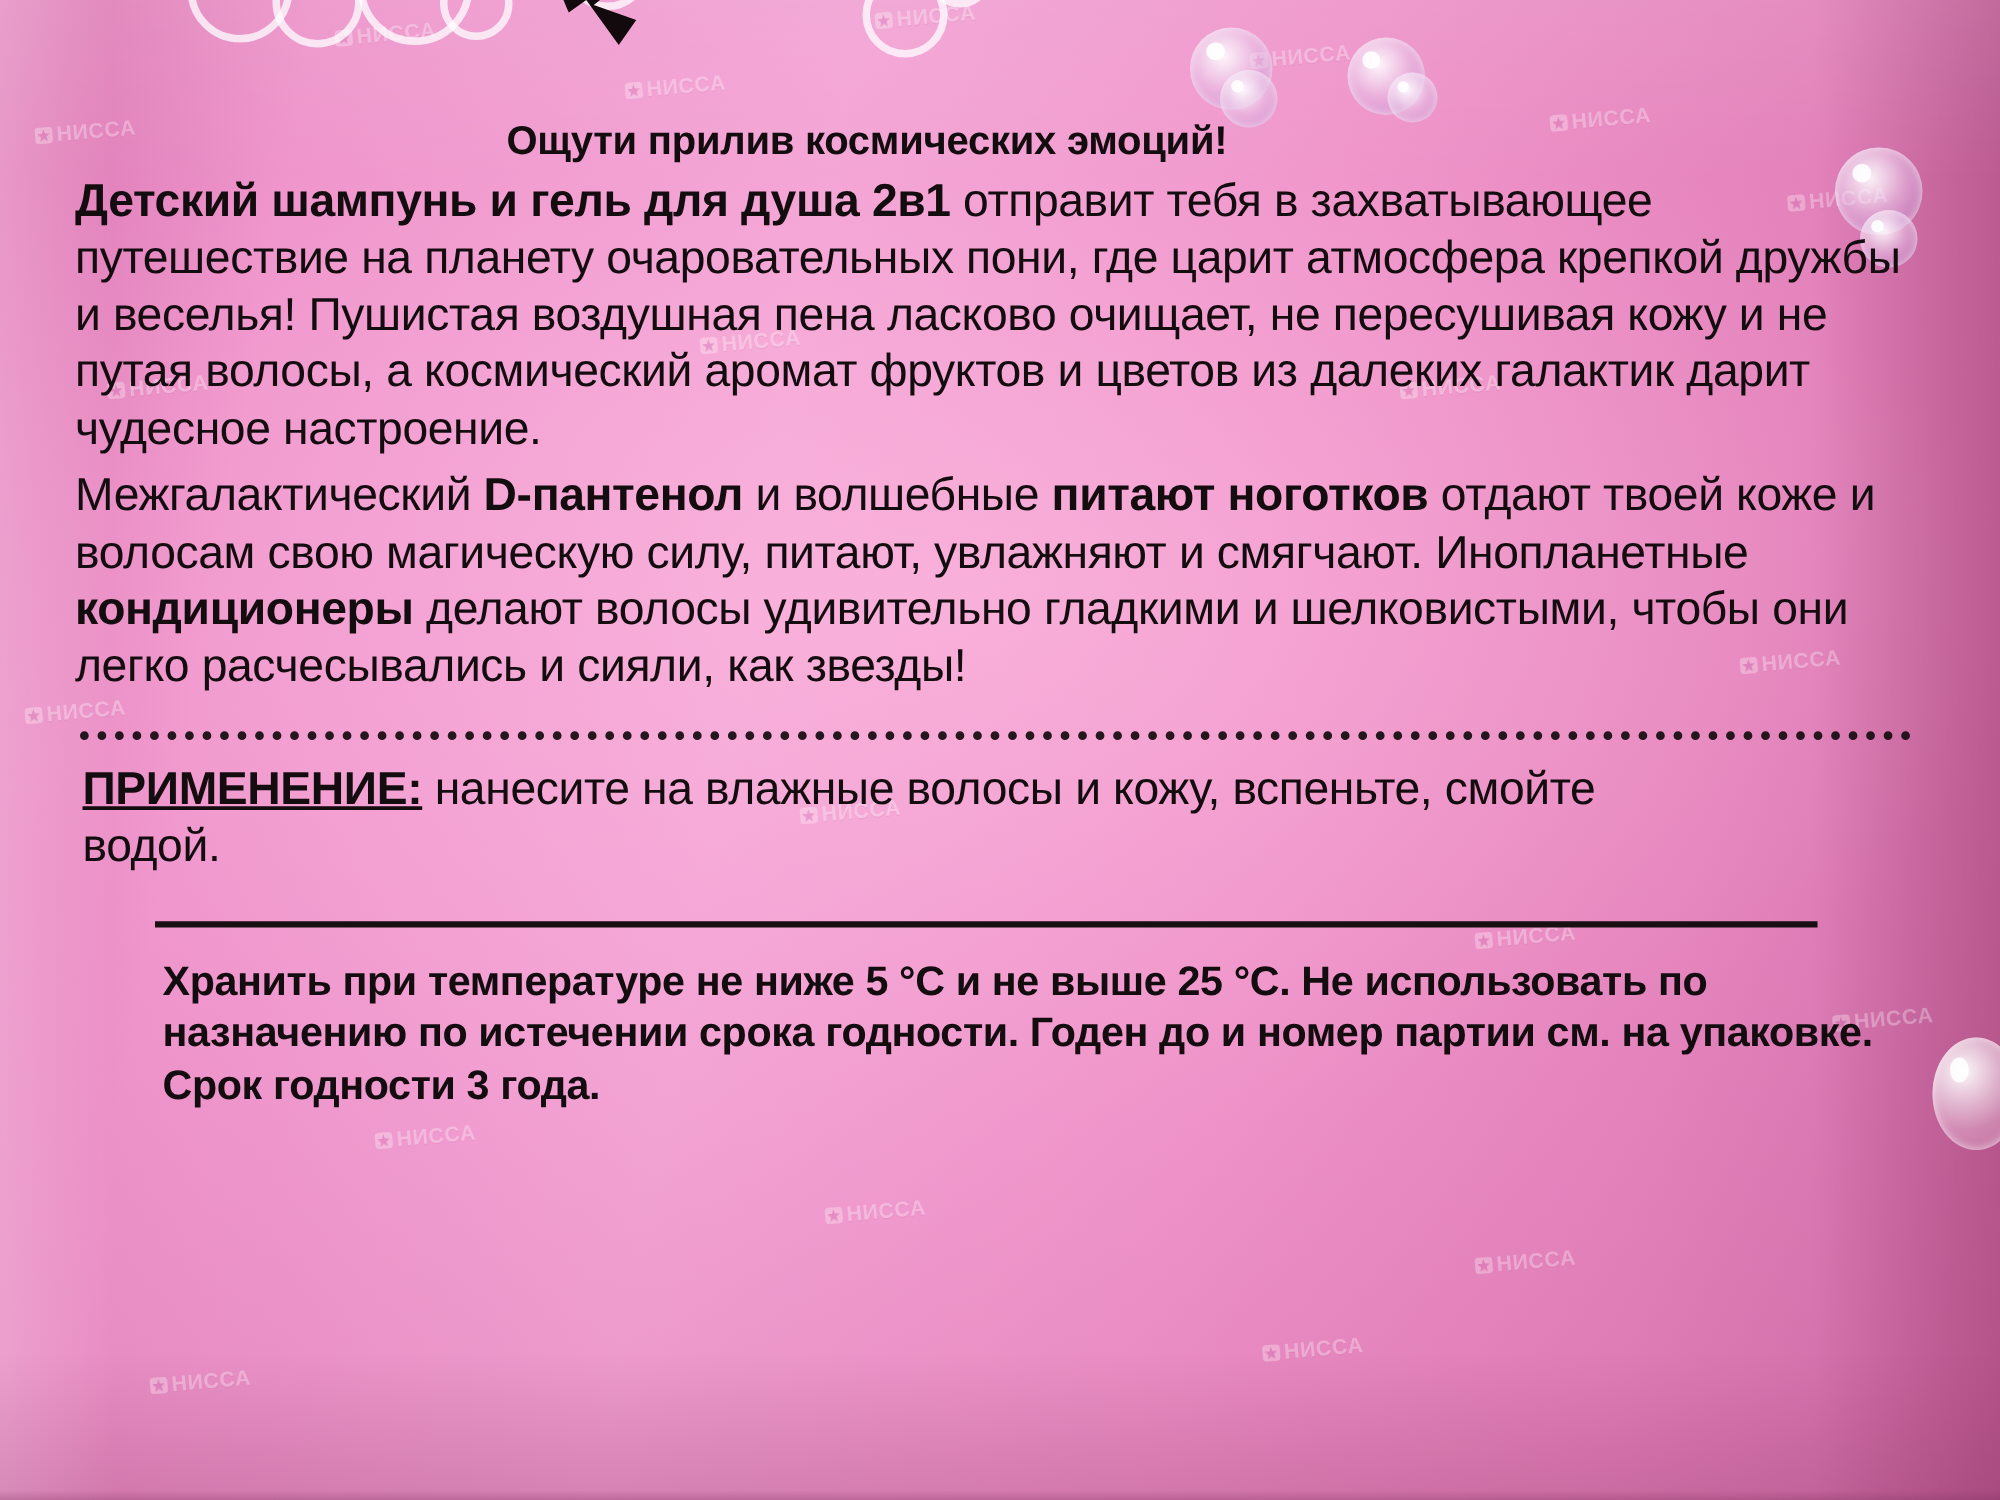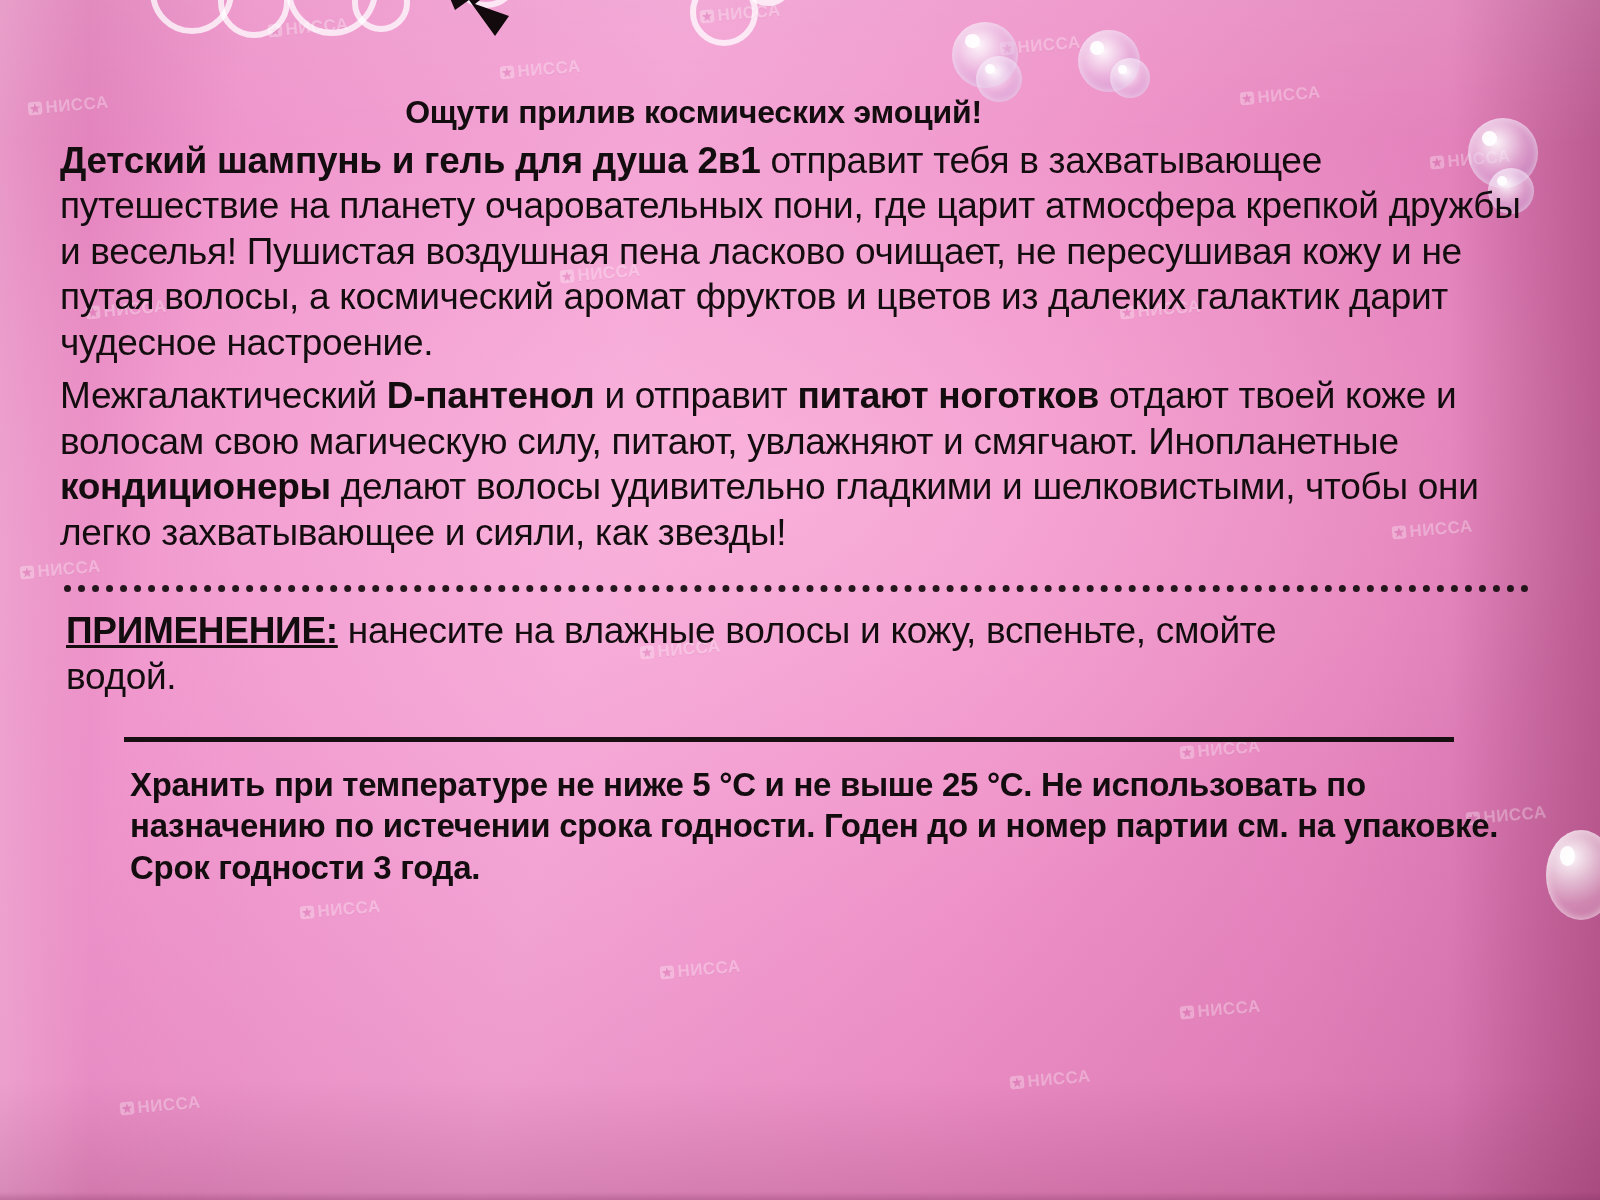--- a/index.html
+++ b/index.html
@@ -246,21 +246,21 @@
   <svg class="arrow" viewBox="0 0 90 70">
     <path d="M8 -20 C 20 -4, 44 6, 70 18 L 50 34 L 84 46 L 70 66 L 44 30 L 30 40 C 22 22, 14 -2, 8 -20 Z" fill="#120a0d"></path>
   </svg>
 
   <div class="content">
 
     <h1 class="headline">Ощути прилив космических эмоций!</h1>
 
     <p class="body"><b>Детский шампунь и гель для душа 2в1</b><span> отправит тебя в захватывающее путешествие на планету очаровательных пони, где царит атмосфера крепкой дружбы и веселья! Пушистая воздушная пена ласково очищает, не пересушивая кожу и не путая волосы, а космический аромат фруктов и цветов из далеких галактик дарит чудесное настроение.</span></p>
 
-    <p class="body para2"><span>Межгалактический </span><b>D-пантенол</b><span> и отправит </span><b>питают ноготков</b><span> отдают твоей коже и волосам свою магическую силу, питают, увлажняют и смягчают. Инопланетные </span><b>кондиционеры</b><span> делают волосы удивительно гладкими и шелковистыми, чтобы они легко захватывающее и сияли, как звезды!</span></p>
+    <p class="body para2"><span>Межгалактический </span><b>D-пантенол</b><span> и волшебные </span><b>питают ноготков</b><span> отдают твоей коже и волосам свою магическую силу, питают, увлажняют и смягчают. Инопланетные </span><b>кондиционеры</b><span> делают волосы удивительно гладкими и шелковистыми, чтобы они легко расчесывались и сияли, как звезды!</span></p>
 
     <div class="dotted"></div>
 
     <p class="usage"><span class="cap">ПРИМЕНЕНИЕ:</span><span> нанесите на влажные волосы и кожу, вспеньте, смойте водой.</span></p>
 
     <div class="solid-rule"></div>
 
     <p class="storage">Хранить при температуре не ниже 5 °C и не выше 25 °C. Не использовать по назначению по истечении срока годности. Годен до и номер партии см. на упаковке. Срок годности 3 года.</p>
   </div>
 

